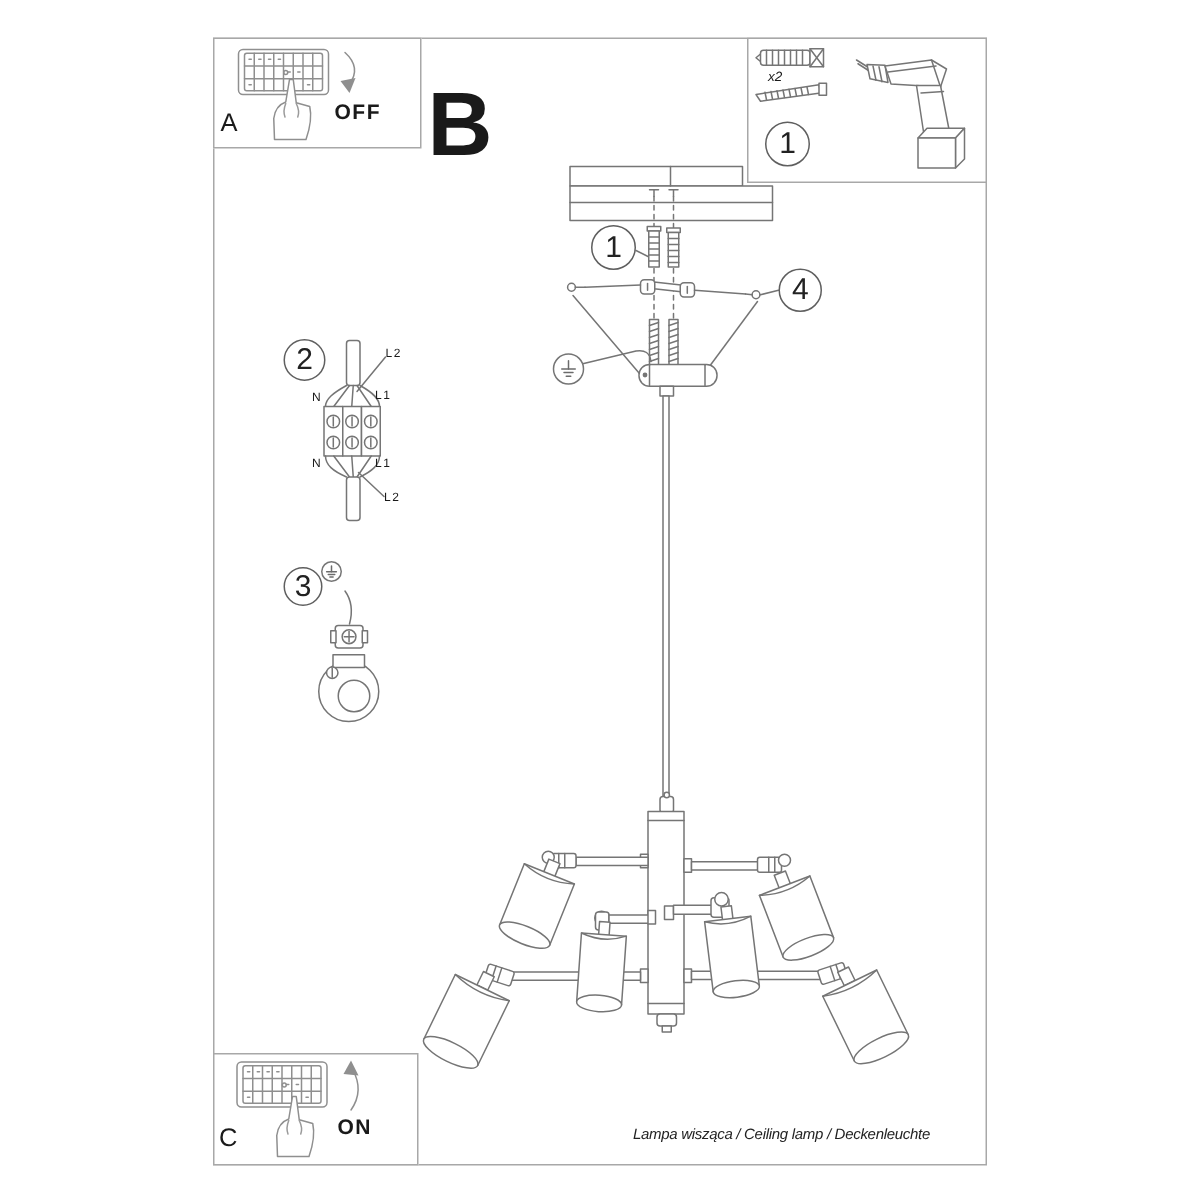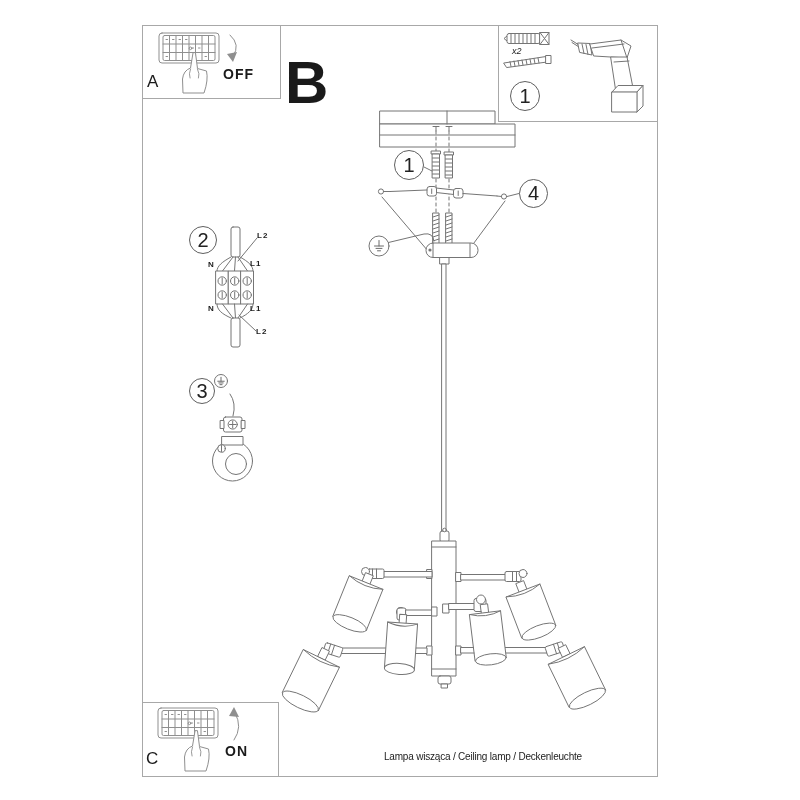--- a/index.html
+++ b/index.html
@@ -9,21 +9,21 @@
   .frame{position:absolute;border:1px solid #a8a8a8;background:transparent;}
   .box{position:absolute;border:1px solid #a8a8a8;background:#fff;}
   .lbl{position:absolute;white-space:nowrap;}
   .corner-letter{font-size:17px;}
   .state-word{font-size:14px;font-weight:600;letter-spacing:1px;}
   .section-letter{font-size:60px;font-weight:700;line-height:1;}
   .qty{font-size:9px;font-style:italic;}
   .circled{position:absolute;border:1.4px solid #5f5f5f;border-radius:50%;
            background:#fff;display:flex;align-items:center;justify-content:center;
            font-size:20px;color:#222;}
-  .wire-lbl{font-size:8px;font-weight:700;letter-spacing:1px;}
+  .wire-lbl{font-size:8px;font-weight:400;letter-spacing:1px;}
   .footer-line{font-size:10px;letter-spacing:-0.2px;color:#222;}
   svg{position:absolute;left:0;top:0;}
   svg *{vector-effect:non-scaling-stroke;}
 </style>
 </head>
 <body>
 
 <div class="page">
 
   <div class="frame" style="left:142px;top:25px;width:516px;height:752px;"></div>
@@ -378,15 +378,15 @@
   <div class="lbl wire-lbl" style="left:250px;top:304px;">L1</div>
   <div class="lbl wire-lbl" style="left:256px;top:327px;">L2</div>
 
   <div class="circled" style="left:189px;top:378px;width:26px;height:26px;">
       <span>3</span>
     </div>
 
   <div class="lbl corner-letter" style="left:146px;top:749px;">C</div>
   <div class="lbl state-word" style="left:225px;top:743px;text-align:right;">ON</div>
 
-  <div class="lbl footer-line" style="left:384px;top:751px;">Lampa wisząca / Ceiling lamp / Deckenleuchte</div>
+  <div class="lbl footer-line" style="left:422px;top:751px;font-style:italic;">Lampa wisząca / Ceiling lamp / Deckenleuchte</div>
 
 </div>
 
 </body></html>

